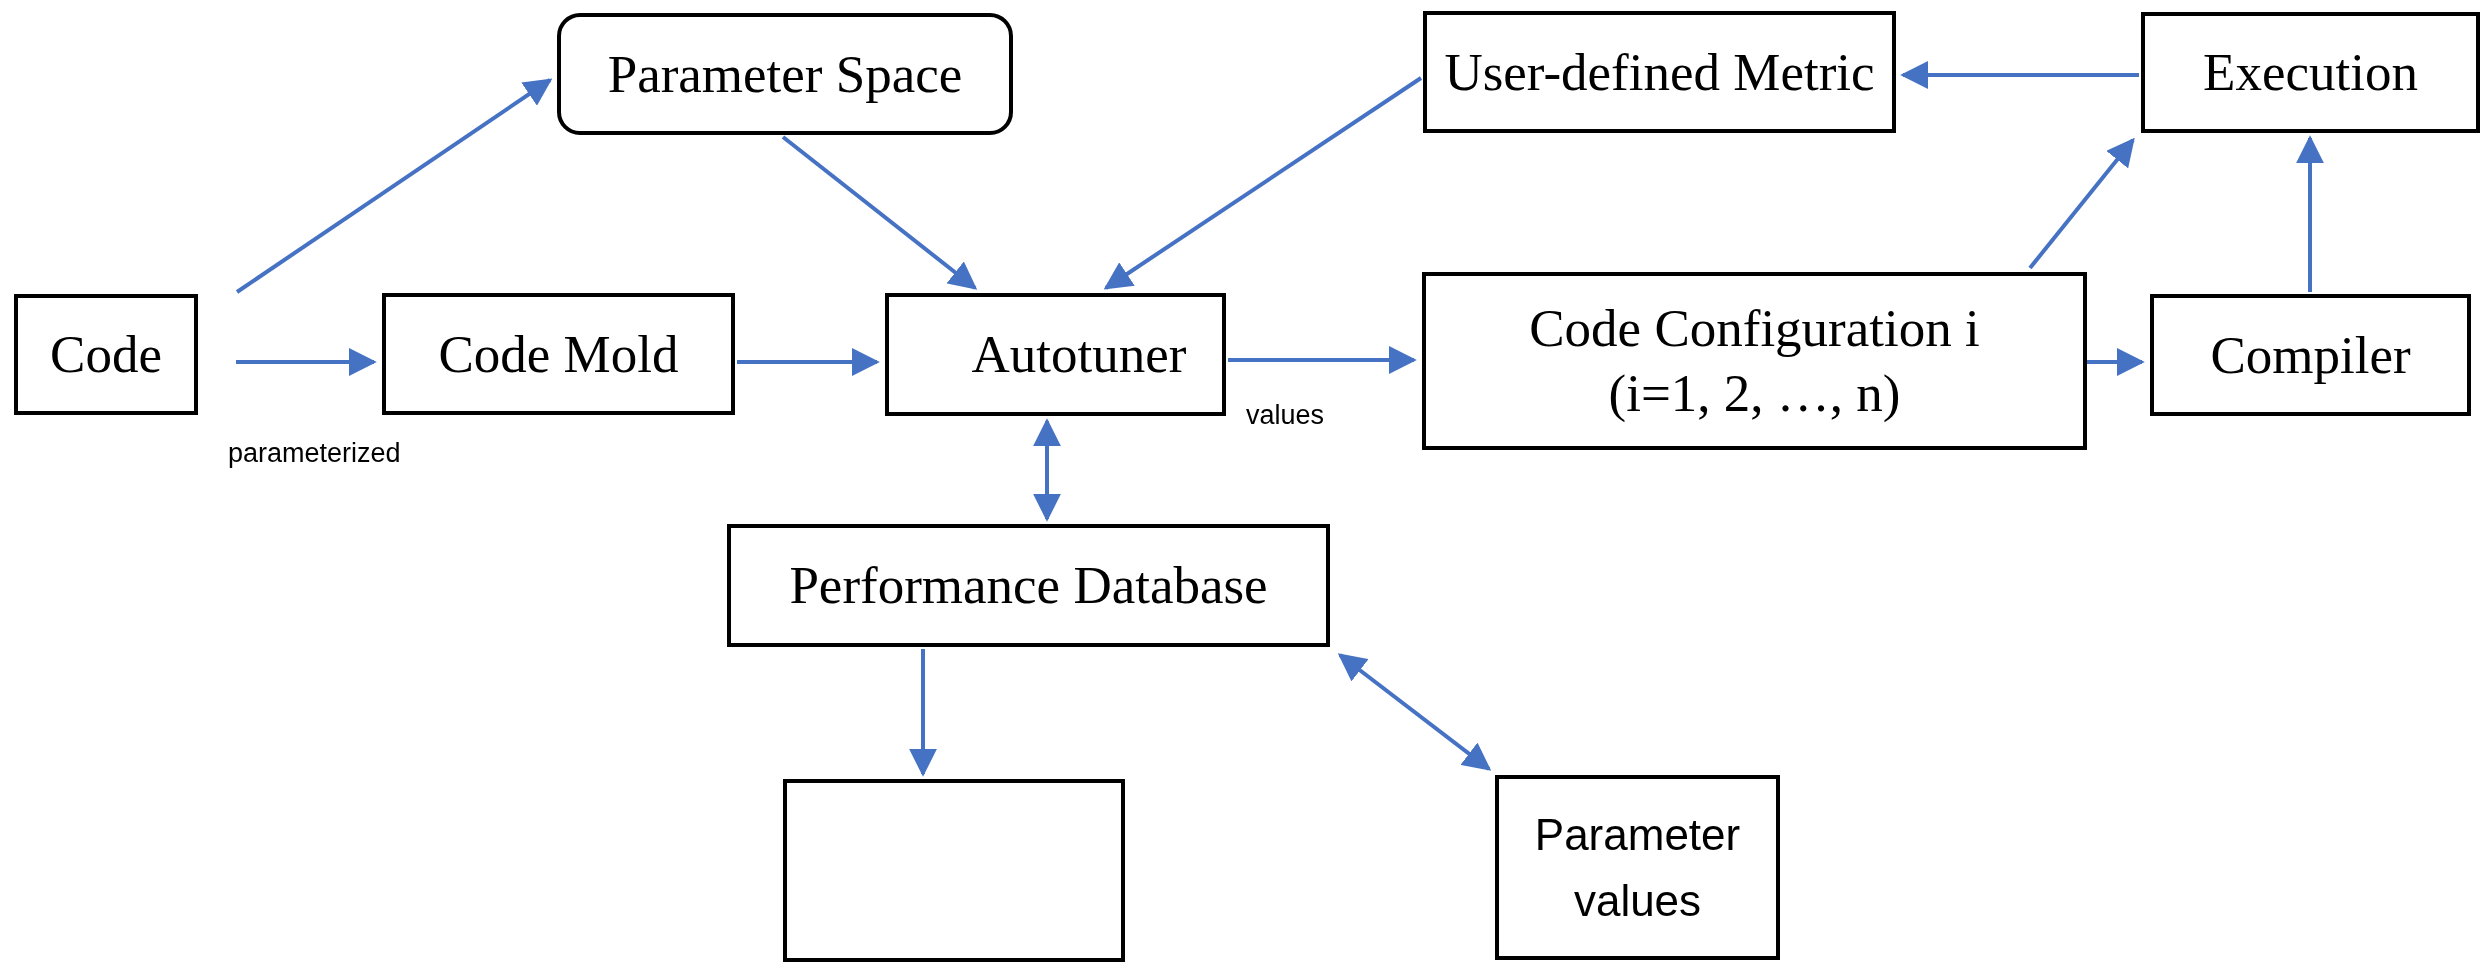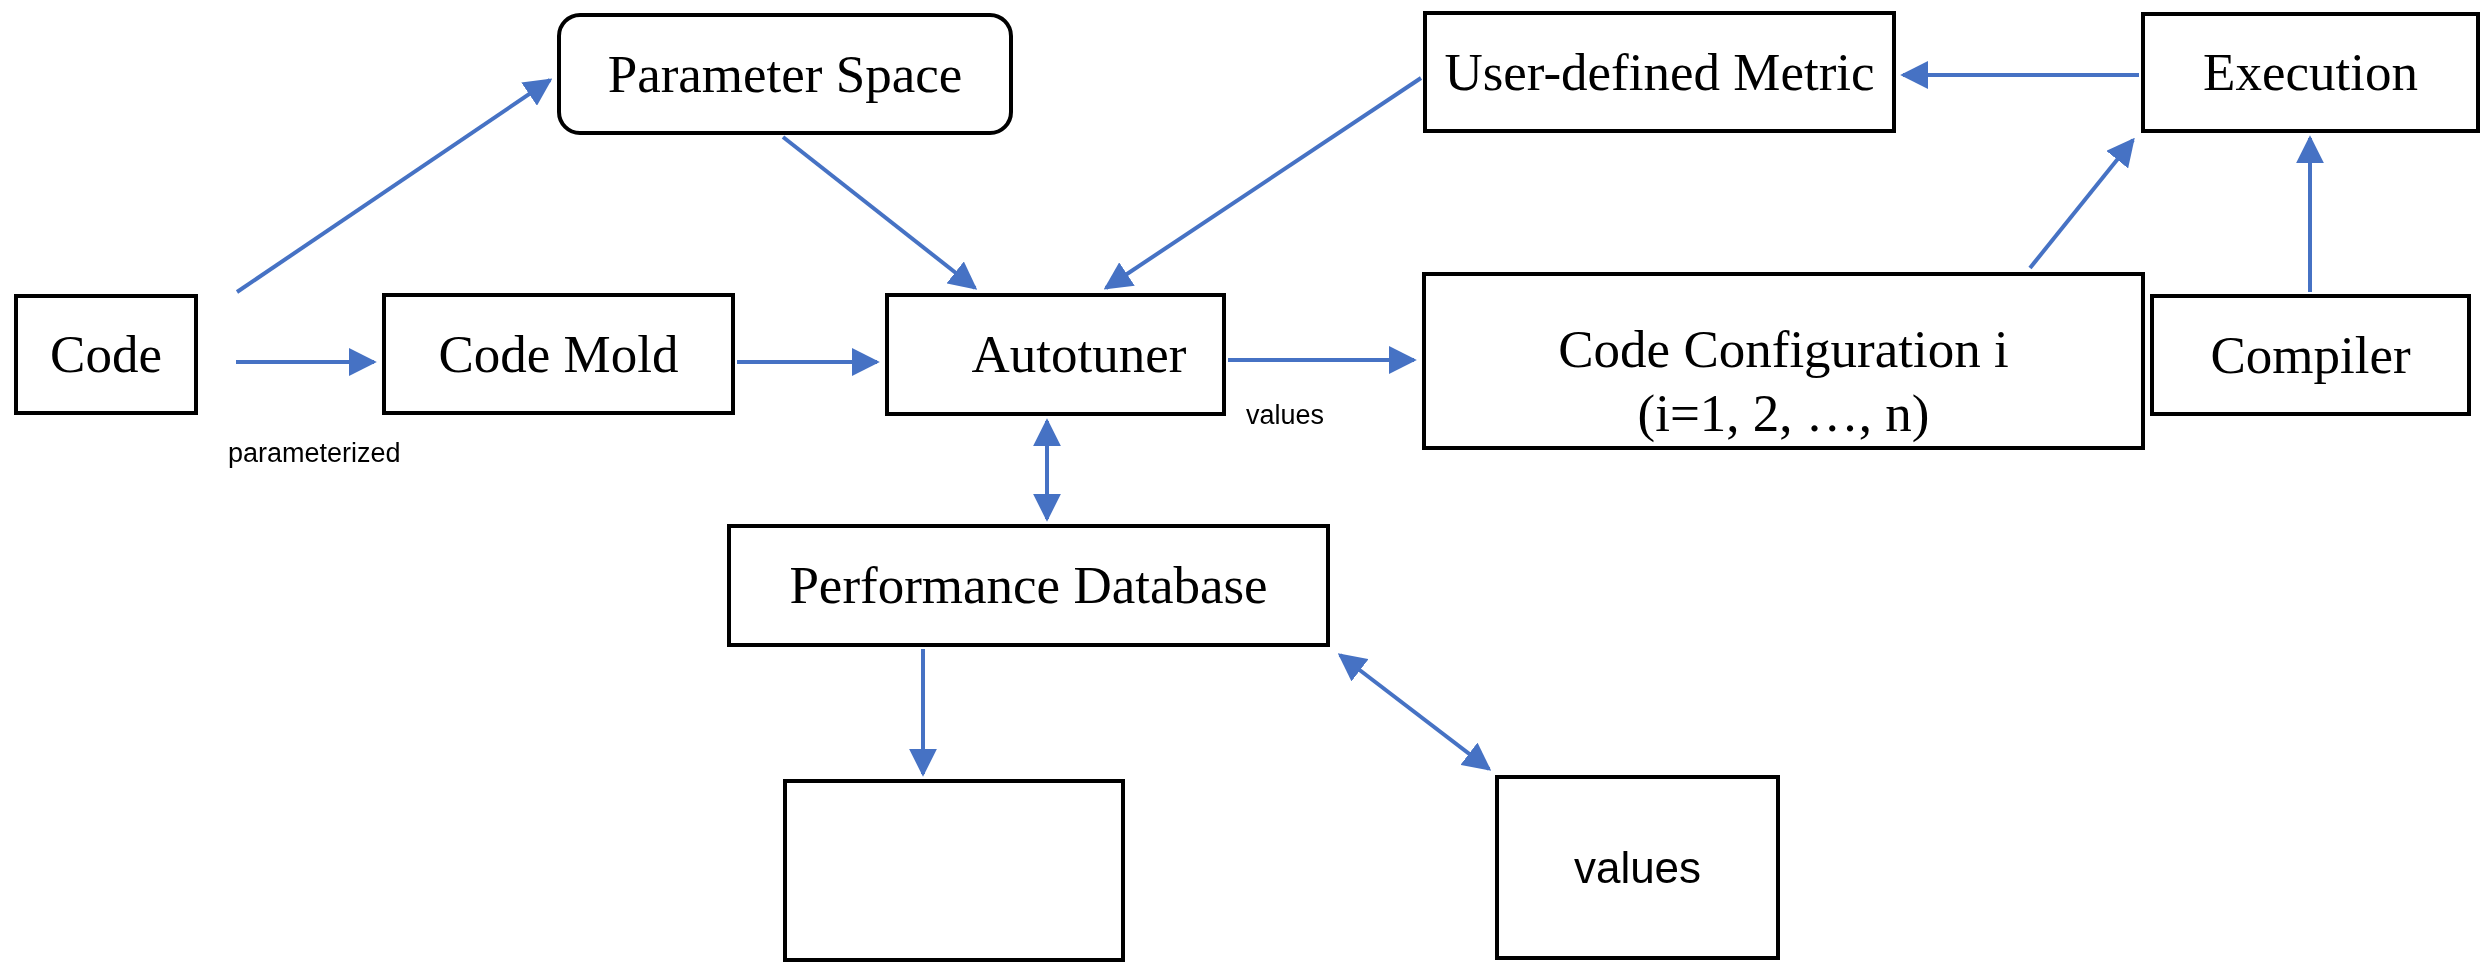--- a/index.html
+++ b/index.html
@@ -83,33 +83,34 @@
       </div>
       <div class="box serif" style="left: 885px; top: 293px; width: 341px; height: 123px; border-color: rgb(0, 0, 0); background: rgb(255, 255, 255); padding-left: 47px;">
         <div class="box-line">Autotuner</div>
       </div>
       <div class="box serif" style="left: 1423px; top: 11px; width: 473px; height: 122px; border-color: rgb(0, 0, 0); background: rgb(255, 255, 255);">
         <div class="box-line">User-defined Metric</div>
       </div>
       <div class="box serif" style="left: 2141px; top: 12px; width: 339px; height: 121px; border-color: rgb(0, 0, 0); background: rgb(255, 255, 255);">
         <div class="box-line">Execution</div>
       </div>
-      <div class="box serif" style="left: 1422px; top: 272px; width: 723px; height: 178px; border-color: rgb(0, 0, 0); background: rgb(255, 255, 255); justify-content: flex-end;">
+      <div class="box serif" style="left: 1422px; top: 272px; width: 665px; height: 178px; border-color: rgb(0, 0, 0); background: rgb(255, 255, 255);">
         <div class="box-line">Code Configuration i</div>
         <div class="box-line">(i=1, 2, …, n)</div>
       </div>
       <div class="box serif" style="left: 2150px; top: 294px; width: 321px; height: 122px; border-color: rgb(0, 0, 0); background: rgb(255, 255, 255);">
         <div class="box-line">Compiler</div>
       </div>
       <div class="box serif" style="left: 727px; top: 524px; width: 603px; height: 123px; border-color: rgb(0, 0, 0); background: rgb(255, 255, 255);">
         <div class="box-line">Performance Database</div>
       </div>
       <div class="box sans" style="left: 783px; top: 779px; width: 342px; height: 183px; border-color: rgb(0, 0, 0); background: rgb(255, 255, 255);">
       </div>
       <div class="box sans" style="left: 1495px; top: 775px; width: 285px; height: 185px; border-color: rgb(0, 0, 0); background: rgb(255, 255, 255);">
+        <div class="box-line">Parameter</div>
         <div class="box-line">values</div>
       </div>
     </div>
   <div id="annotation-layer">
       <div class="annotation" style="left: 228px; top: 438px;">parameterized</div>
       <div class="annotation" style="left: 1246px; top: 400px;">values</div>
     </div>
 </div>
 
 </body></html>

